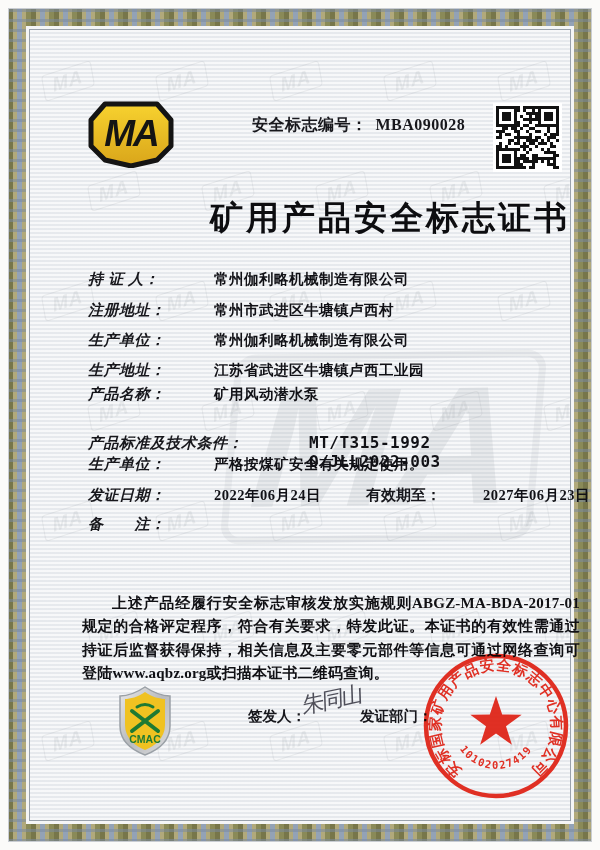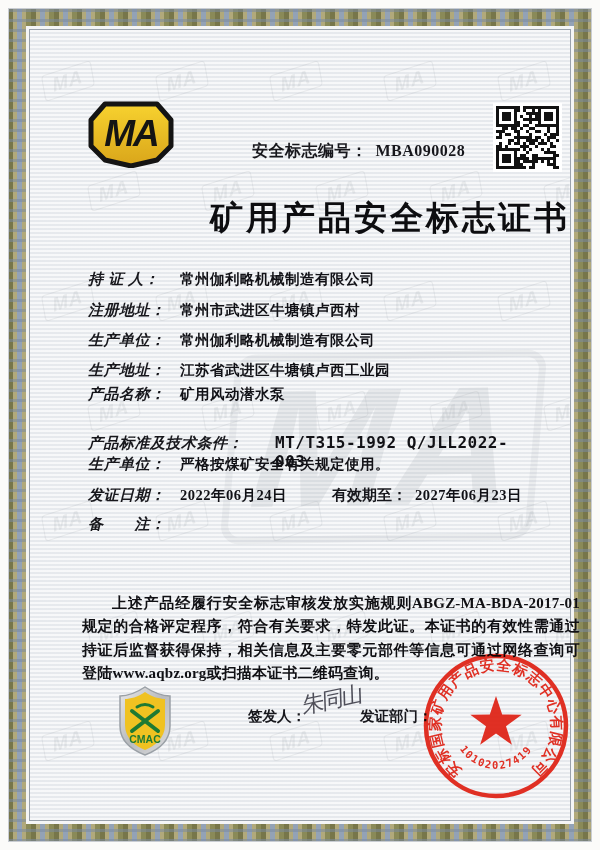--- a/index.html
+++ b/index.html
@@ -41,21 +41,21 @@
     font-size:168px;line-height:1.05;font-weight:900;font-style:italic;
     color:rgba(158,164,172,.18);border:7px solid rgba(158,164,172,.13);
     border-radius:20px;padding:0 18px;
     transform:skewX(-6deg) rotate(-1deg);
     font-family:"Liberation Sans",sans-serif;
   }
   .content{position:absolute;inset:0;z-index:2;}
   
   .ma-logo{position:absolute;left:58px;top:70px;}
   .certno{
-    position:absolute;left:222px;top:111px;
+    position:absolute;left:222px;top:85px;
     font-family:"Liberation Serif","DejaVu Serif",serif;
     font-size:16px;color:#17171c;font-weight:600;letter-spacing:.5px;text-align:center;
   }
   .certno .num{font-weight:600;margin-left:8px;}
   .qr{
     position:absolute;left:463px;top:73px;background:#fff;padding:3px;
     display:grid;grid-template-columns:repeat(21,3px);grid-auto-rows:3px;
   }
   .qr i{display:block;}
   .qr i.d{background:#121212;}
@@ -65,21 +65,21 @@
     font-size:33px;font-weight:900;color:#0d0d10;letter-spacing:3px;
   }
   
   .row{position:absolute;left:58px;right:40px;display:flex;align-items:baseline;}
   .lbl{
     width:92px;flex:0 0 auto;font-size:15px;font-weight:700;color:#17171c;
     font-family:"Liberation Sans","DejaVu Sans",sans-serif;letter-spacing:.5px;font-style:italic;
   }
   .val{
     font-family:"Liberation Serif","DejaVu Serif",serif;
-    font-size:14.5px;font-weight:700;color:#111116;letter-spacing:.5px;
+    font-size:14.5px;font-weight:700;color:#111116;letter-spacing:.5px;margin-left:34px;
   }
   .val.sans{font-family:"Liberation Sans","DejaVu Sans",sans-serif;font-size:15px;letter-spacing:0;}
   .val.mono{font-family:"DejaVu Sans Mono","Liberation Mono",monospace;font-size:16px;font-weight:700;}
   .row.wide .lbl{width:auto;margin-right:32px;}
   .row.dates .val{width:152px;flex:0 0 auto;}
   .row.dates .lbl2{width:83px;flex:0 0 auto;font-size:15px;font-weight:700;color:#17171c;}
   
   .body-text{
     position:absolute;left:52px;top:562px;width:498px;
     font-family:"Liberation Serif","DejaVu Serif",serif;

